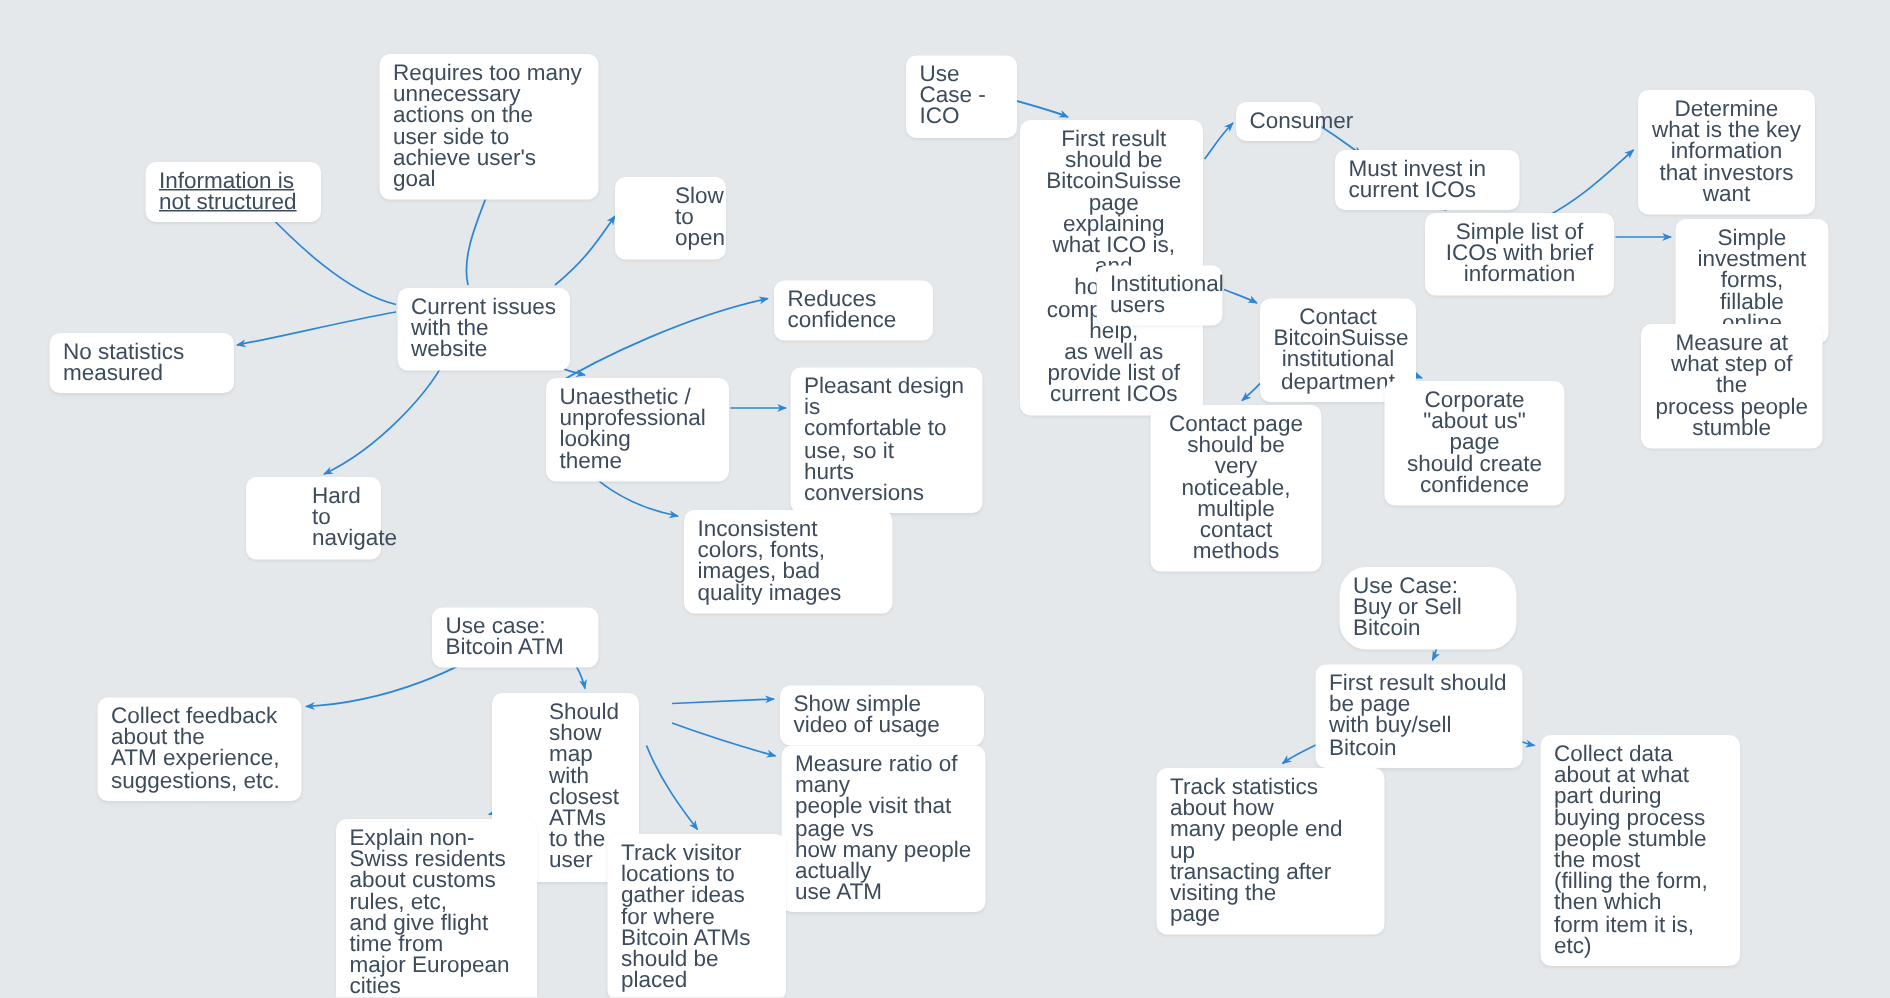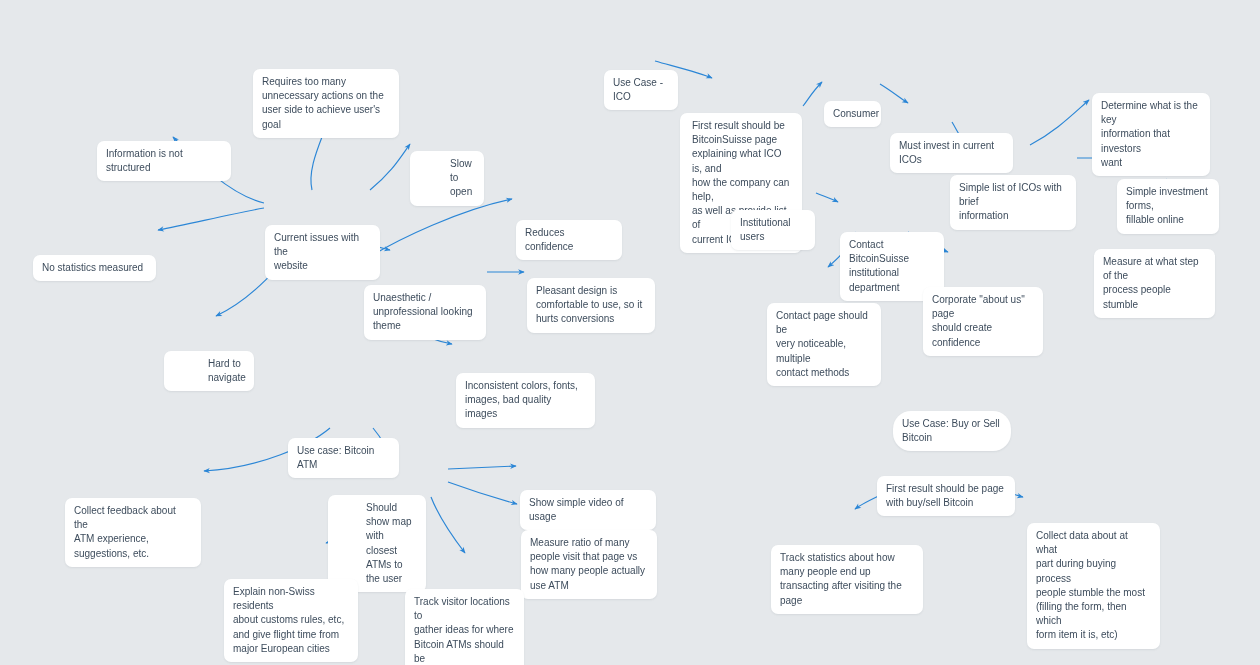--- a/index.html
+++ b/index.html
@@ -23,29 +23,28 @@
     width: 1260px;
     height: 665px;
     pointer-events: none;
   }
   .node {
     position: absolute;
     box-sizing: border-box;
     background: #ffffff;
     border-radius: 7px;
     color: #3d4c5c;
-    font-size: 10px;
+    font-size: 15px;
     line-height: 14.2px;
     padding: 6px 9px;
     box-shadow: 0 1px 2px rgba(70,85,100,0.10);
     white-space: pre-line;
     z-index: 2;
-    margin-top: 33px;
   }
-  .node.center { }
+  .node.center { text-align: center; }
 </style>
 </head>
 <body>
 
 <div id="canvas">
   <svg id="edges" viewBox="0 0 1260 665">
       <defs>
         <marker id="arrowhead" markerWidth="7" markerHeight="7" refX="5.4" refY="2.6" orient="auto" markerUnits="strokeWidth">
           <path d="M0.3,0.3 L6,2.6 L0.3,4.9 L1.9,2.6 Z" fill="#2b86d6"></path>
         </marker>
@@ -77,21 +76,21 @@
       <path d="M 371,497 C 368,518 348,536 326,543" fill="none" stroke="#2b86d6" stroke-width="1.15" marker-end="url(#arrowhead)"></path>
       <path d="M 431,497 C 440,520 455,540 465,553" fill="none" stroke="#2b86d6" stroke-width="1.15" marker-end="url(#arrowhead)"></path>
       <path d="M 953,415 C 960,425 958,434 955,440" fill="none" stroke="#2b86d6" stroke-width="1.15" marker-end="url(#arrowhead)"></path>
       <path d="M 913,478 C 900,488 870,498 855,509" fill="none" stroke="#2b86d6" stroke-width="1.15" marker-end="url(#arrowhead)"></path>
       <path d="M 975,478 C 995,487 1010,494 1023,497" fill="none" stroke="#2b86d6" stroke-width="1.15" marker-end="url(#arrowhead)"></path>
     </svg>
 <div class="node" style="left: 253px; top: 36px; width: 146px; min-height: 63px;">Requires too many
 unnecessary actions on the
 user side to achieve user's
 goal</div>
-    <div class="node" style="left: 97px; top: 108px; width: 134px; min-height: 25px;">Information is not structured</div>
+    <div class="node" style="left: 97px; top: 108px; width: 117px; min-height: 25px; text-decoration: underline;">Information is not structured</div>
     <div class="node" style="left: 410px; top: 118px; width: 74px; min-height: 23px; padding-left: 40px;">Slow to open</div>
     <div class="node" style="left: 265px; top: 192px; width: 115px; min-height: 39px;">Current issues with the
 website</div>
     <div class="node" style="left: 33px; top: 222px; width: 123px; min-height: 23px;">No statistics measured</div>
     <div class="node" style="left: 516px; top: 187px; width: 106px; min-height: 23px;">Reduces confidence</div>
     <div class="node" style="left: 364px; top: 252px; width: 122px; min-height: 43px;">Unaesthetic /
 unprofessional looking
 theme</div>
     <div class="node" style="left: 527px; top: 245px; width: 128px; min-height: 50px;">Pleasant design is
 comfortable to use, so it

